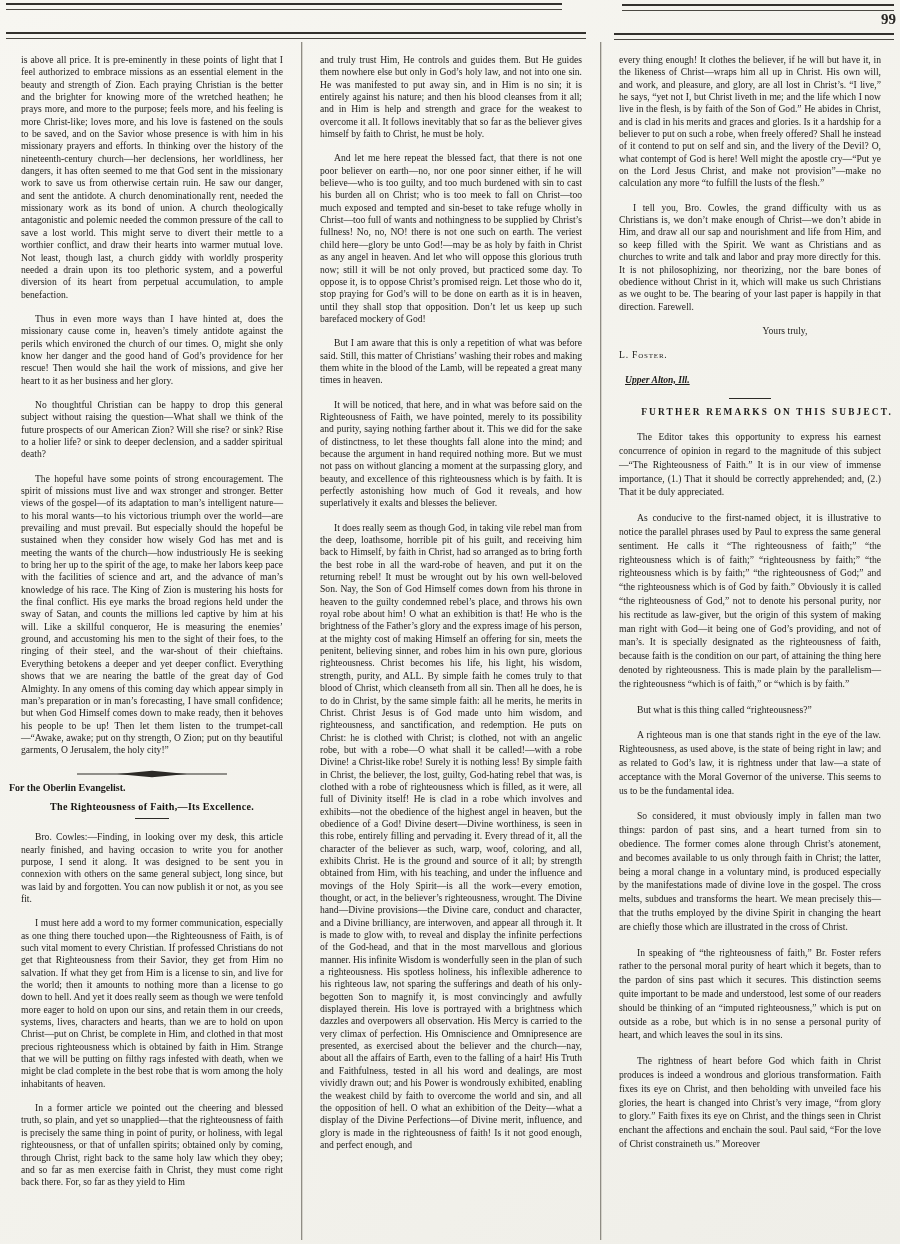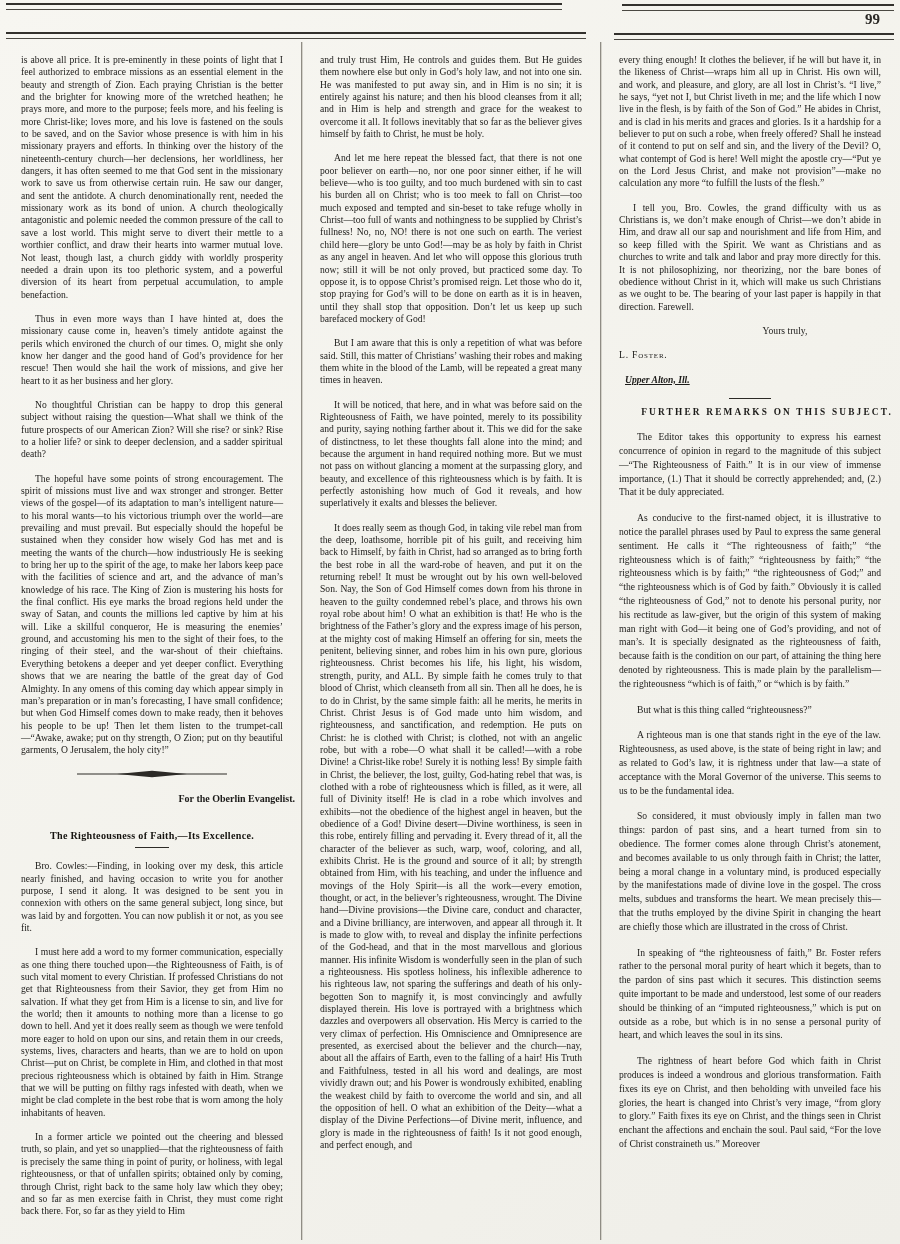--- a/index.html
+++ b/index.html
@@ -12,35 +12,35 @@
   
   .mast-rule{position:absolute;height:4px;border-top:2px solid #33312d;border-bottom:1px solid #4a4842;}
   .r-tl{top:3px;left:6px;width:556px;}
   .r-tr{top:4px;left:622px;width:272px;}
   .r-bl{top:32px;left:6px;width:580px;}
   .r-br{top:33px;left:614px;width:280px;}
   .mast-title{
     position:absolute;top:10px;left:0;width:660px;text-align:center;
     font-size:17px;font-weight:bold;letter-spacing:5px;color:#262420;
   }
-  .page-num{position:absolute;top:11px;right:20px;font-size:15px;font-weight:bold;color:#2a2825;}
+  .page-num{position:absolute;top:11px;right:4px;font-size:15px;font-weight:bold;color:#2a2825;}
   
   .columns{position:absolute;top:42px;left:6px;right:6px;bottom:4px;display:flex;}
   .col{
     width:286px;flex:0 0 286px;padding:0 3px;
     font-size:9.6px;line-height:12.35px;text-align:justify;
     overflow:hidden;
   }
   .vrule{flex:0 0 1px;width:1px;background:#8f8c84;margin:0 3px;box-shadow:1px 0 0 #d4d2ca;}
   p{margin:12px;text-indent:14px;}
   p.cont{text-indent:0;}
   
   .divider{margin:7px auto 5px;width:150px;height:8px;display:block;text-align:center;}
-  .credit{text-align:right;font-weight:bold;text-indent:0;font-size:10px;margin-top:16px;}
-  .art-title{text-align:center;font-weight:bold;text-indent:0;font-size:10.1px;letter-spacing:.3px;margin-top:25px;color:#15130f;}
+  .credit{text-align:left;font-weight:bold;text-indent:0;font-size:10px;margin-top:5px;}
+  .art-title{text-align:center;font-weight:bold;text-indent:0;font-size:10.1px;letter-spacing:.3px;margin-top:7px;color:#15130f;}
   .title-rule{width:34px;border:none;border-top:1px solid #2c2a26;margin:5px auto 6px;}
   
   .closing{text-indent:0;text-align:center;padding-left:70px;}
   .signature{text-indent:0;text-align:left;padding-right:36px;font-variant:small-caps;letter-spacing:.8px;}
   .dateline{text-indent:6px;font-style:italic;font-weight:bold;margin-top:3px;text-decoration:underline;}
   .mini-rule{width:42px;border:none;border-top:1px solid #2c2a26;margin:8px auto 7px;}
   .remarks-head{text-align:right;text-indent:0;font-size:9.3px;font-weight:bold;letter-spacing:2.2px;margin:2px 0 7px;}
   .editor p{line-height:13.8px;margin-bottom:4px;text-indent:18px;}
 </style>
 </head>

